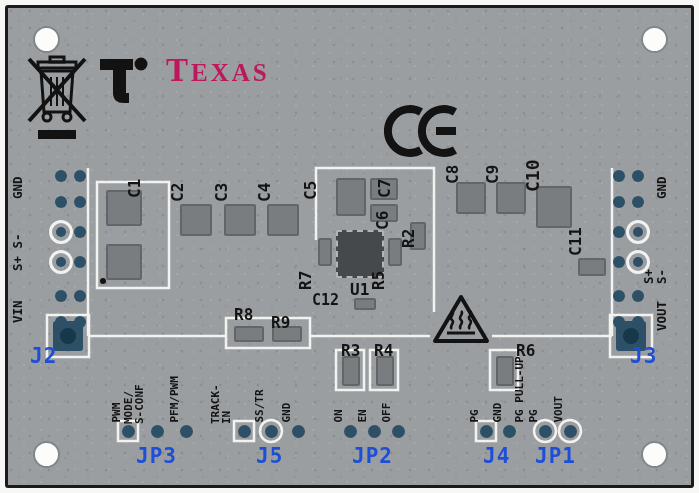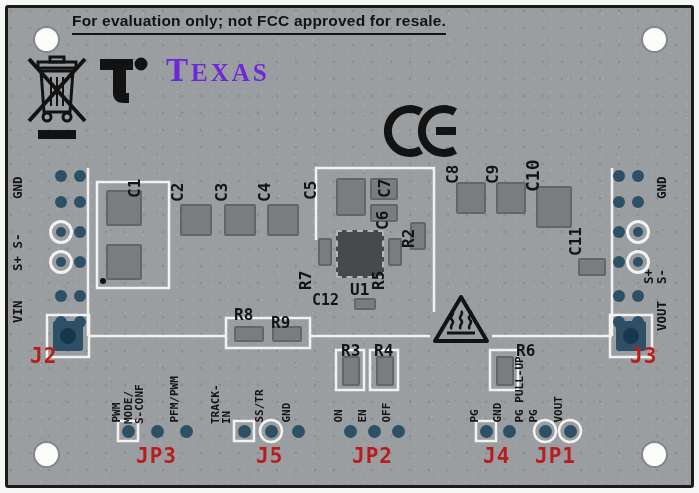--- a/index.html
+++ b/index.html
@@ -13,21 +13,21 @@
       radial-gradient(circle at 16px 6px,  rgba(172,175,178,.5) 1px, transparent 1.5px);
     background-size:19px 17px,23px 19px,17px 13px;}
   .hole{position:absolute;width:27px;height:27px;border-radius:50%;background:#fcfcfb;
         border:2px solid #82868a;box-sizing:border-box;}
   .notice{position:absolute;left:72px;top:12px;font-weight:bold;font-size:15.5px;color:#121212;
           border-bottom:2.5px solid #141414;padding-bottom:3px;letter-spacing:.2px;}
   .lblbox{position:absolute;left:455px;top:28px;width:170px;height:42px;border:3px solid #f4f4f2;
           border-radius:10px;display:flex;align-items:center;justify-content:center;
           font-size:15px;color:#131313;letter-spacing:1px;box-sizing:border-box;}
   .icon{position:absolute;display:block;}
-  .brand{position:absolute;left:166px;top:57px;color:#6d28d9;font-family:"Liberation Serif",serif;font-weight:bold;}
+  .brand{position:absolute;left:166px;top:57px;color:#be185d;font-family:"Liberation Serif",serif;font-weight:bold;}
   .brand .l1{font-size:25px;letter-spacing:3px;line-height:26px;}
   .brand .l2{font-size:25px;letter-spacing:1px;line-height:26px;}
   .brand div::first-letter{font-size:33px;}
   .solsize{position:absolute;left:148px;top:119px;width:124px;text-align:center;color:#141414;
            font:bold 13.5px "DejaVu Sans Mono",monospace;line-height:17px;}
   .boardid{position:absolute;left:608px;top:97px;width:80px;text-align:right;color:#131313;
            font:bold 16px "DejaVu Sans Mono",monospace;line-height:18px;}
   .comp{position:absolute;background:#797d80;border:2px solid #626669;box-sizing:border-box;border-radius:2px;}
   .ic{background:#45494c;border:2px dashed #b2b5b7;}
   .via{position:absolute;width:12px;height:12px;border-radius:50%;background:#2d5066;}
@@ -37,21 +37,21 @@
   .bigpad{position:absolute;width:30px;height:30px;background:#2d5066;border-radius:3px;}
   .bigpad::after{content:"";position:absolute;left:7px;top:7px;width:16px;height:16px;border-radius:50%;background:#17374a;}
   .dot{position:absolute;width:6px;height:6px;border-radius:50%;background:#141414;}
   .vlabel{position:absolute;transform:rotate(-90deg);transform-origin:0 100%;white-space:pre-line;
           color:#141414;font:bold 16px "DejaVu Sans Mono",monospace;line-height:15px;}
   .big{font-size:18px;line-height:17px;}
   .edge{font-size:12.5px;line-height:13px;}
   .pin{font-size:11px;line-height:10.5px;}
   .hlabel{position:absolute;color:#141414;font:bold 16px "DejaVu Sans Mono",monospace;}
   .sm15{font-size:15px;}
-  .conn{position:absolute;color:#b91c1c;font:bold 21px "DejaVu Sans Mono",monospace;letter-spacing:1px;}
+  .conn{position:absolute;color:#1d4ed8;font:bold 21px "DejaVu Sans Mono",monospace;letter-spacing:1px;}
   .silk{position:absolute;left:0;top:0;pointer-events:none;}
 </style>
 </head>
 <body>
 
 <div class="outer">
   <div class="board"></div>
 
   <svg class="silk" width="699" height="493" viewBox="0 0 699 493">
     <g stroke="#f2f2f0" stroke-width="2.5" fill="none">
@@ -75,21 +75,20 @@
       <circle cx="545" cy="431" r="11"></circle>
       <circle cx="570" cy="431" r="11"></circle>
     </g>
   </svg>
 
   <div class="hole" style="left:33px;top:26px;"></div>
   <div class="hole" style="left:641px;top:26px;"></div>
   <div class="hole" style="left:33px;top:441px;"></div>
   <div class="hole" style="left:641px;top:441px;"></div>
 
-  <span class="notice">For evaluation only; not FCC approved for resale.</span>
 
   <span class="icon" style="left:26px;top:54px;">
     <svg width="62" height="92" viewBox="0 0 62 92">
       <g stroke="#121212" fill="none" stroke-width="3">
         <rect x="24" y="3" width="14" height="5"></rect>
         <rect x="12" y="8" width="38" height="6"></rect>
         <path d="M15,17 H47 L44,58 H18 Z"></path>
         <path d="M25,23 V52 M31,23 V52 M37,23 V52" stroke-width="2"></path>
         <circle cx="21" cy="63" r="4"></circle>
         <circle cx="41" cy="63" r="4"></circle>

